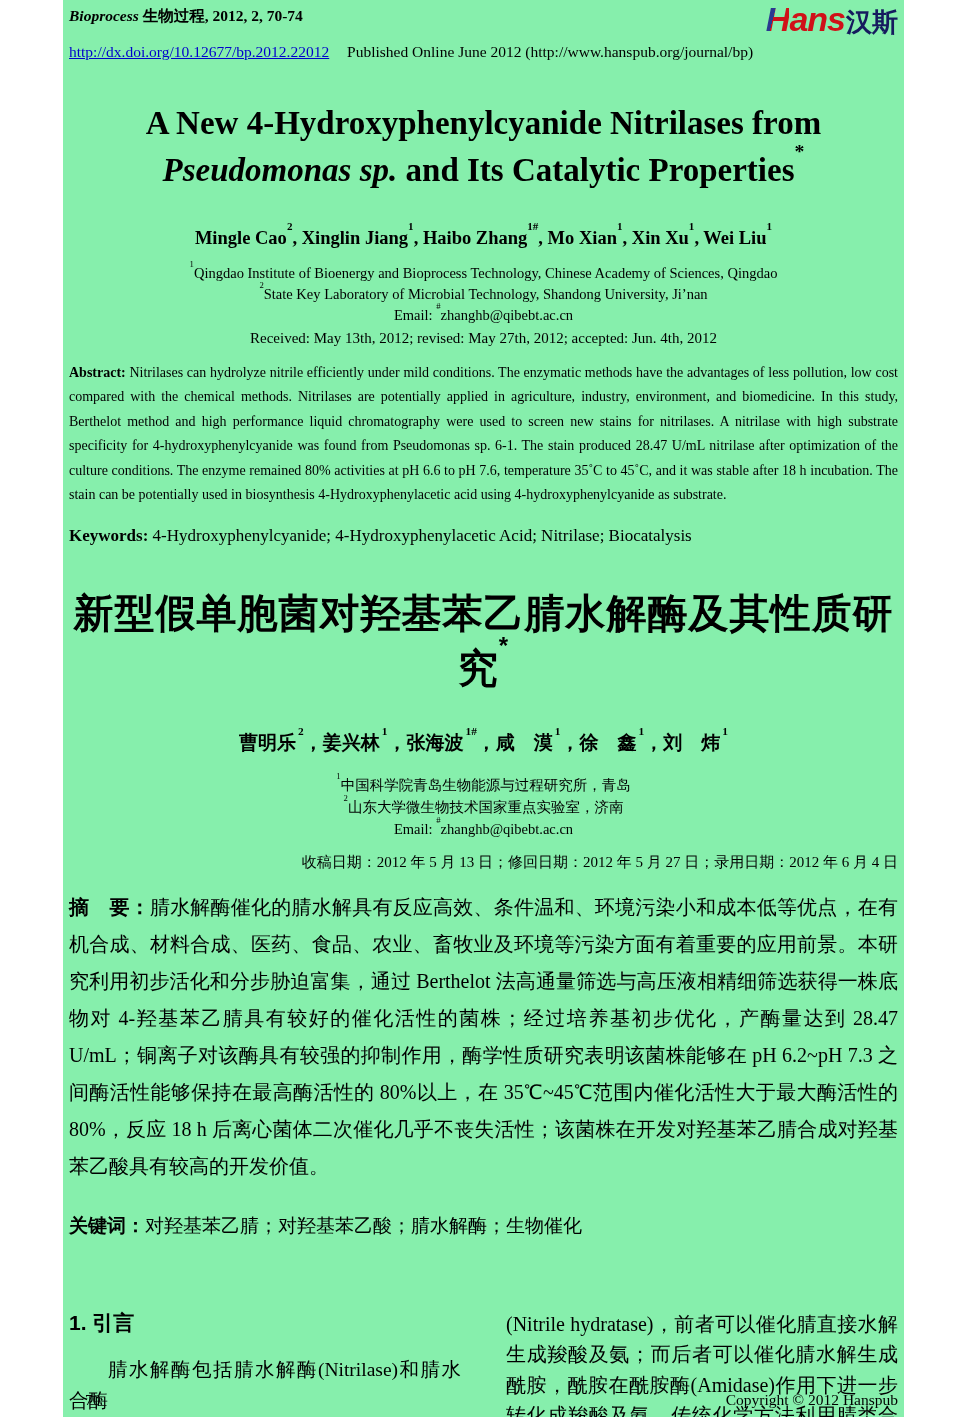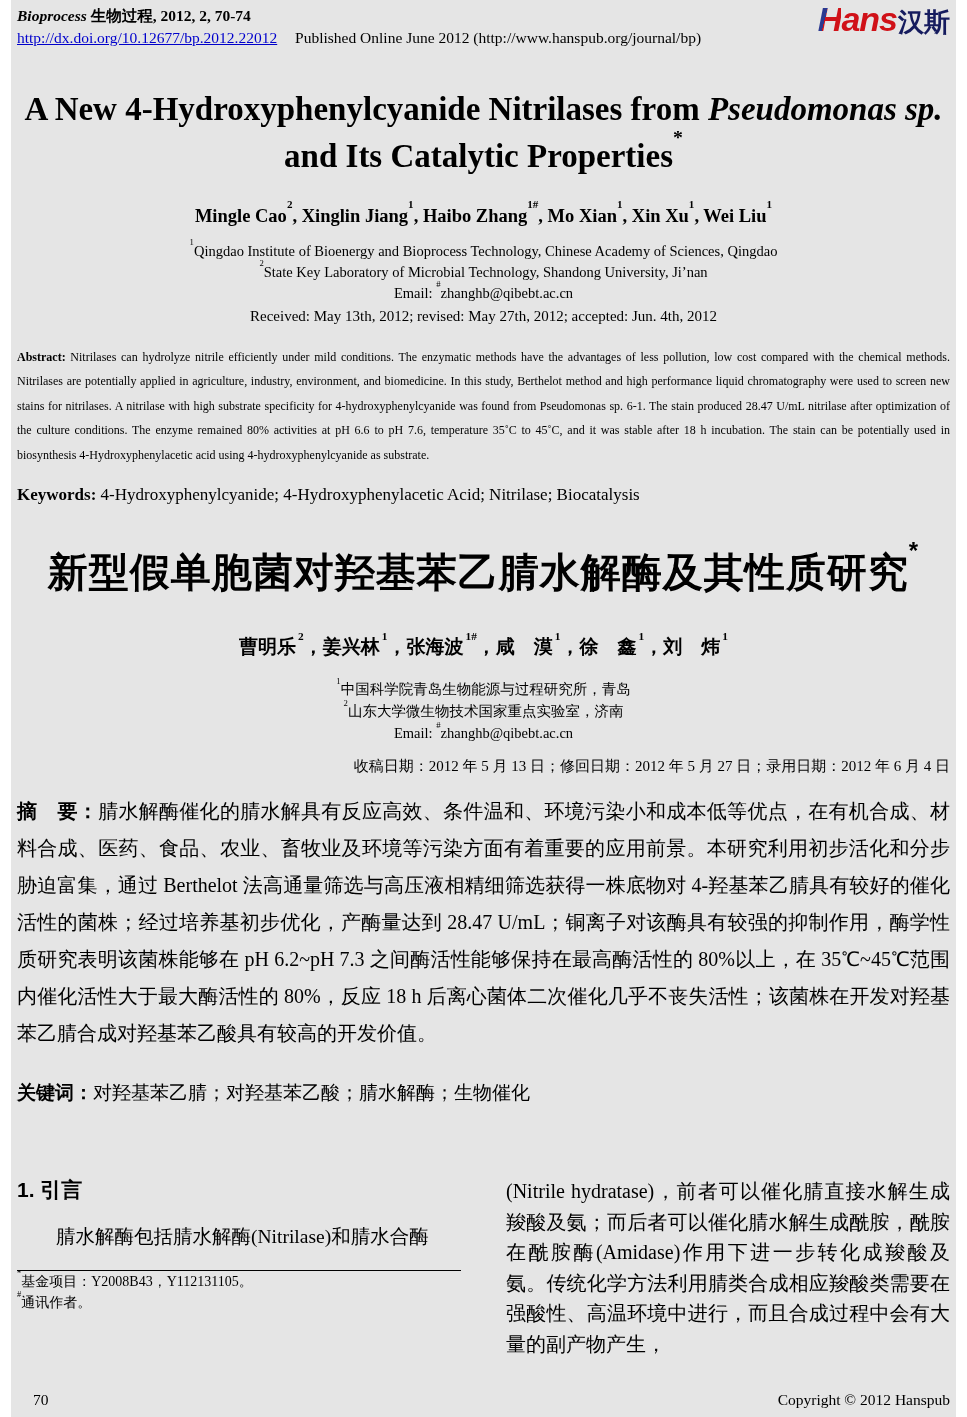--- a/index.html
+++ b/index.html
@@ -1,53 +1,53 @@
 <!DOCTYPE html>
 <html><head>
 <meta charset="utf-8">
 <style>
   html,body{margin:0;padding:0;background:#ffffff;}
   .page{
     position:relative;
-    width:945px;height:1417px;
+    width:841px;height:1417px;
     margin:0 auto;
     box-sizing:border-box;
     padding:6px 6px 0 6px;
-    background:#e5e5e5;
+    background:#86efac;
     color:#000;
     font-family:"Liberation Serif", serif;
     overflow:hidden;
   }
   
   .hdr{display:flex;justify-content:space-between;align-items:flex-start;}
   .hdr-left{font-size:15.5px;line-height:20px;}
   .jname{font-weight:bold;font-style:italic;}
   .jmeta{font-weight:bold;}
-  .doi-line{margin-top:2px;font-size:15.5px;}
+  .doi-line{margin-top:16px;font-size:15.5px;}
   .doi{color:#0000cc;text-decoration:underline;cursor:pointer;}
   .pub{color:#000;margin-left:14px;}
   .logo{white-space:nowrap;line-height:26px;}
   .logo-en{font-family:"Liberation Sans",sans-serif;font-weight:900;font-style:italic;font-size:34px;color:#d01118;letter-spacing:-1px;}
   .logo-h{color:#d01118;}
   @supports ((-webkit-background-clip: text) or (background-clip: text)){
     .logo-h{
       background:linear-gradient(105deg,#2b3990 36%,#d01118 36%);
       -webkit-background-clip:text;background-clip:text;
       color:transparent;
     }
   }
   .logo-cn{font-family:"Liberation Sans",sans-serif;font-weight:900;font-size:26px;color:#151b5e;margin-left:1px;}
   
   .title-en{margin-top:38px;text-align:center;font-size:33px;font-weight:bold;line-height:1.42;}
   .title-en .it{font-style:italic;}
   sup.s{font-size:60%;line-height:0;position:relative;top:-0.55em;}
-  .authors-en{margin-top:26px;text-align:center;font-size:18.5px;font-weight:bold;}
+  .authors-en{margin-top:34px;text-align:center;font-size:18.5px;font-weight:bold;}
   .affil{margin-top:14px;text-align:center;font-size:14.5px;line-height:21px;}
   .received{margin-top:4px;text-align:center;font-size:15px;}
-  .abstract{margin-top:20px;font-size:12px;line-height:24.5px;text-align:justify;}
+  .abstract{margin-top:14px;font-size:14px;line-height:24.5px;text-align:justify;}
   .abstract .lbl{font-weight:bold;}
   .keywords{margin-top:18px;font-size:17px;}
   .keywords .lbl{font-weight:bold;}
   
   .title-cn{margin-top:40px;text-align:center;font-size:40px;font-weight:bold;
             font-family:"Liberation Sans",sans-serif;letter-spacing:1px;}
   .authors-cn{margin-top:34px;text-align:center;font-size:19px;font-weight:bold;}
   .authors-cn sup.s{margin-left:2px;}
   .affil-cn{margin-top:18px;text-align:center;font-size:14.5px;line-height:22px;}
   .dates-cn{margin-top:13px;text-align:right;font-size:15px;}

